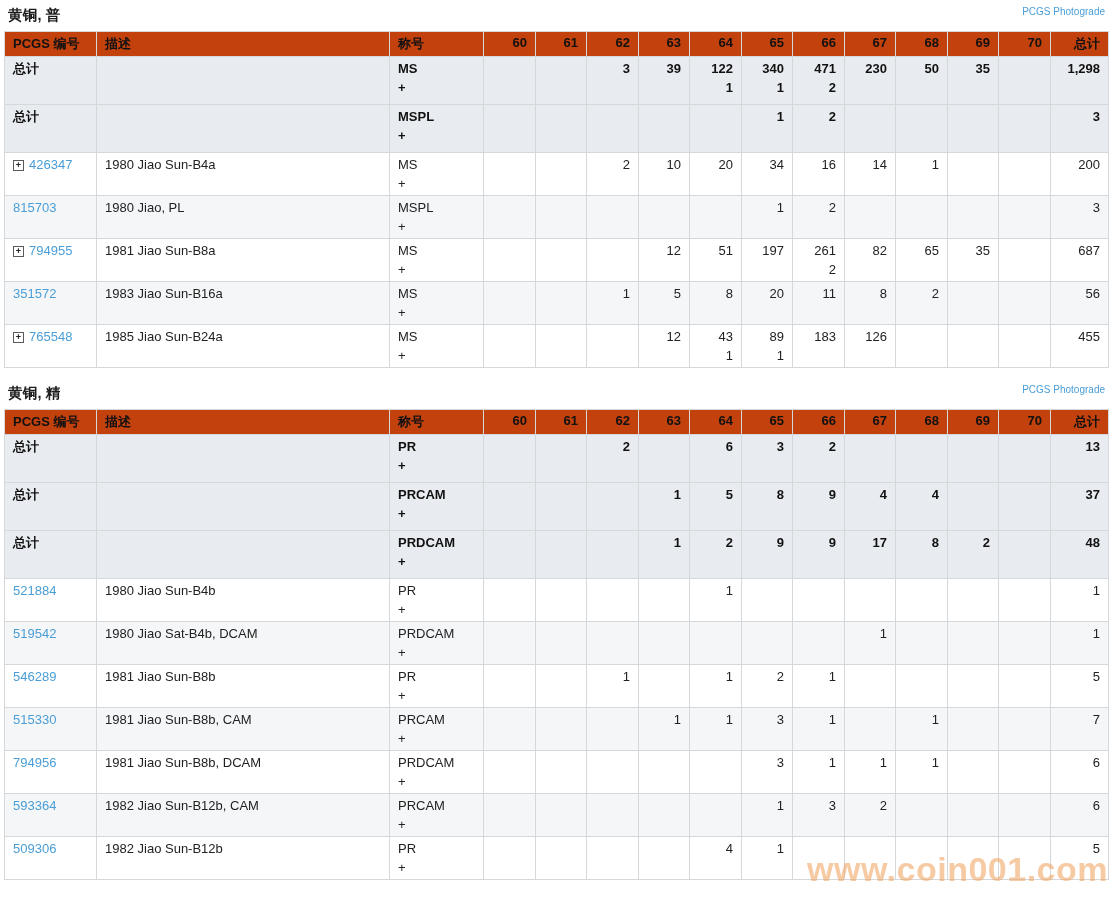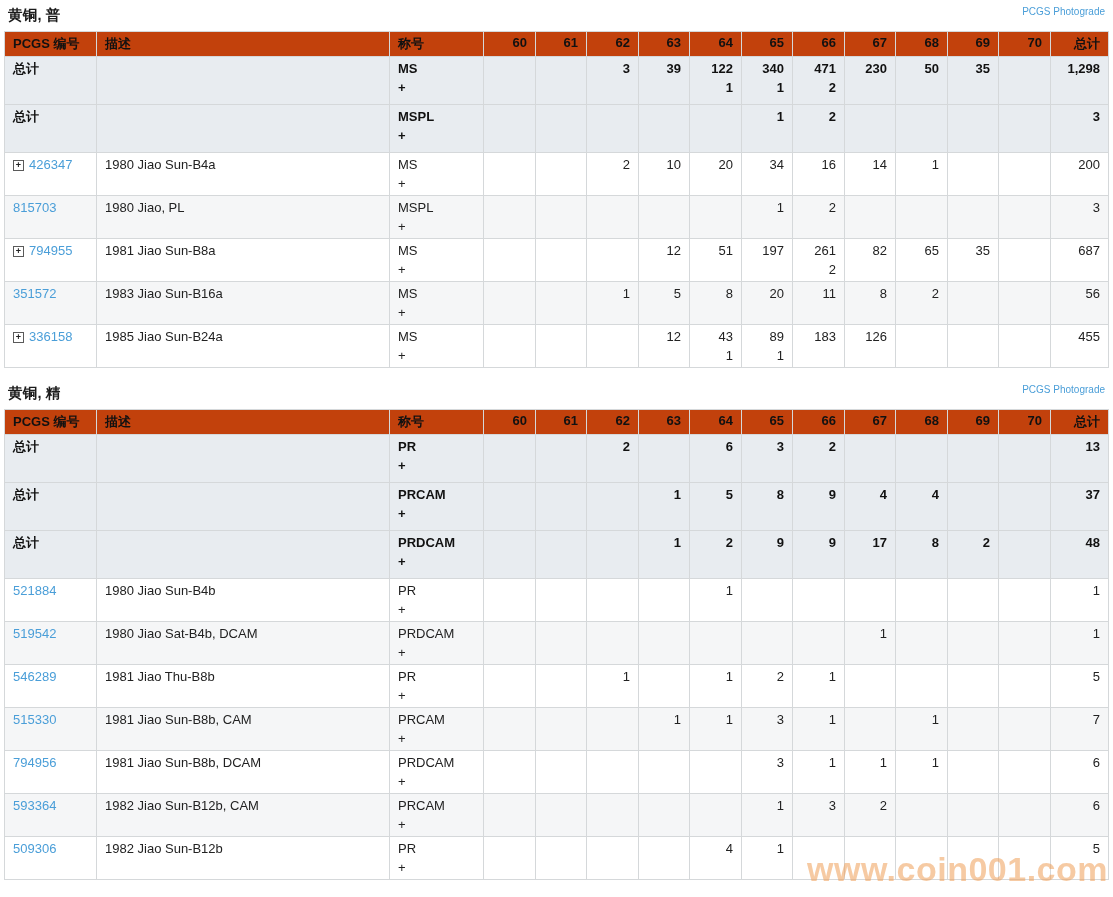--- a/index.html
+++ b/index.html
@@ -460,21 +460,21 @@
             <td class="ar">
               <div class="l1"></div>
               <div class="l2"></div>
             </td>
             <td class="ar">
               <div class="l1">56</div>
             </td>
           </tr>
           <tr class="data-row">
             <td class="al">
-              <div class="l1"><span class="expand-icon">+</span><a class="num-link">336158</a></div>
+              <div class="l1"><span class="expand-icon">+</span><a class="num-link">765548</a></div>
             </td>
             <td class="al">
               <div class="l1">1985 Jiao Sun-B24a</div>
             </td>
             <td class="al">
               <div class="l1">MS</div>
               <div class="l2">+</div>
             </td>
             <td class="ar">
               <div class="l1"></div>
@@ -864,21 +864,21 @@
             </td>
             <td class="ar">
               <div class="l1">1</div>
             </td>
           </tr>
           <tr class="data-row">
             <td class="al">
               <div class="l1"><a class="num-link">546289</a></div>
             </td>
             <td class="al">
-              <div class="l1">1981 Jiao Thu-B8b</div>
+              <div class="l1">1981 Jiao Sun-B8b</div>
             </td>
             <td class="al">
               <div class="l1">PR</div>
               <div class="l2">+</div>
             </td>
             <td class="ar">
               <div class="l1"></div>
               <div class="l2"></div>
             </td>
             <td class="ar">

